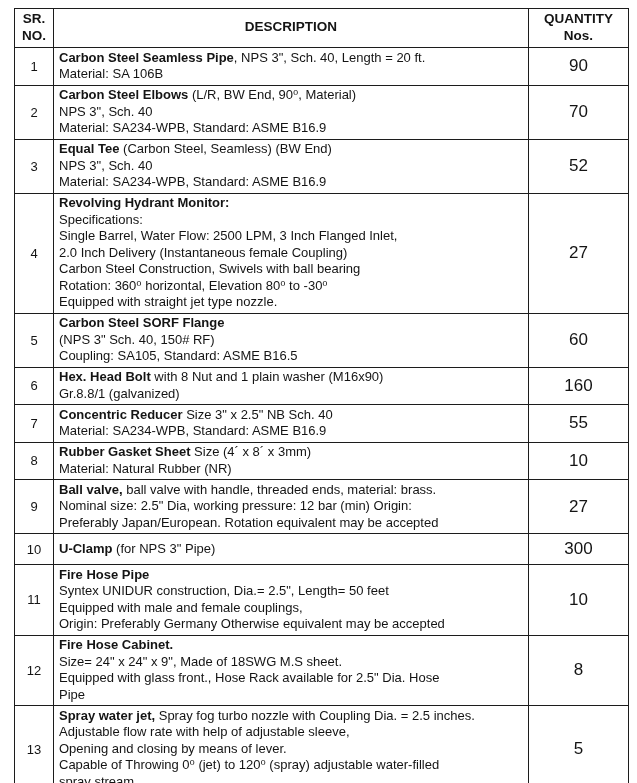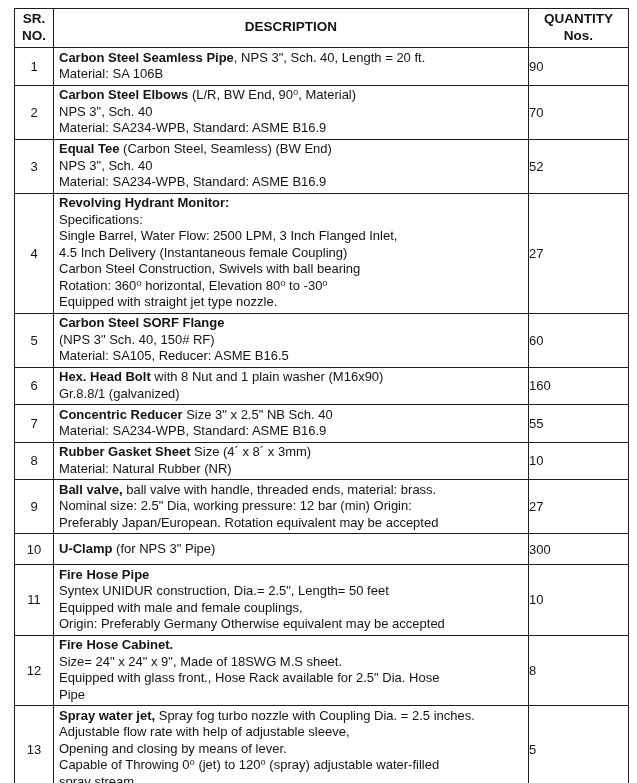--- a/index.html
+++ b/index.html
@@ -46,22 +46,23 @@
   td.desc {
     padding: 1.5px 4px 2px 5px;
     font-size: 13px;
     line-height: 16.5px;
     vertical-align: middle;
     margin-top: 34px;
   }
   td.desc .line { white-space: nowrap; }
   td.desc b { font-weight: 700; }
   td.qty {
-    vertical-align: middle;
-    font-size: 13px;
+    text-align: center;
+    vertical-align: middle;
+    font-size: 17px;
     padding: 0;
   }
   
   .spec-table tbody tr:nth-child(10) td.desc {
     padding-top: 6.5px;
     padding-bottom: 7px;
   }
 </style>
 </head>
 <body>
@@ -106,33 +107,33 @@
             <div class="line"><span>Material: SA234-WPB, Standard: ASME B16.9</span></div>
           </td>
           <td class="qty">52</td>
         </tr>
         <tr>
           <td class="sr">4</td>
           <td class="desc">
             <div class="line"><b>Revolving Hydrant Monitor:</b></div>
             <div class="line"><span>Specifications:</span></div>
             <div class="line"><span>Single Barrel, Water Flow: 2500 LPM, 3 Inch Flanged Inlet,</span></div>
-            <div class="line"><span>4.5 Inch Delivery (Instantaneous female Coupling)</span></div>
+            <div class="line"><span>2.0 Inch Delivery (Instantaneous female Coupling)</span></div>
             <div class="line"><span>Carbon Steel Construction, Swivels with ball bearing</span></div>
             <div class="line"><span>Rotation: 360⁰ horizontal, Elevation 80⁰ to -30⁰</span></div>
             <div class="line"><span>Equipped with straight jet type nozzle.</span></div>
           </td>
           <td class="qty">27</td>
         </tr>
         <tr>
           <td class="sr">5</td>
           <td class="desc">
             <div class="line"><b>Carbon Steel SORF Flange</b></div>
             <div class="line"><span>(NPS 3" Sch. 40, 150# RF)</span></div>
-            <div class="line"><span>Material: SA105, Reducer: ASME B16.5</span></div>
+            <div class="line"><span>Coupling: SA105, Standard: ASME B16.5</span></div>
           </td>
           <td class="qty">60</td>
         </tr>
         <tr>
           <td class="sr">6</td>
           <td class="desc">
             <div class="line"><b>Hex. Head Bolt</b><span> with 8 Nut and 1 plain washer (M16x90)</span></div>
             <div class="line"><span>Gr.8.8/1 (galvanized)</span></div>
           </td>
           <td class="qty">160</td>

